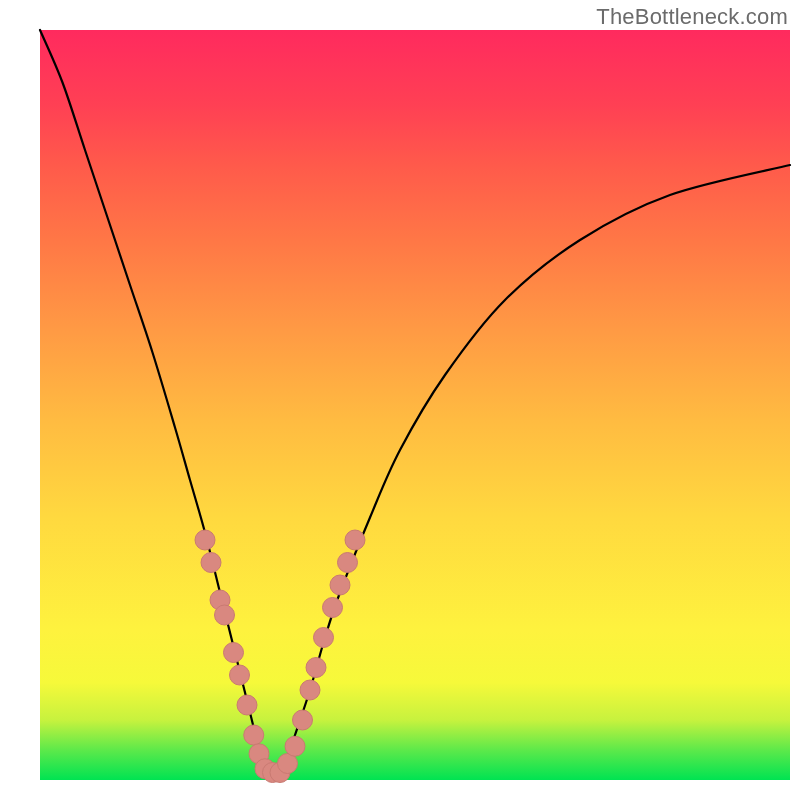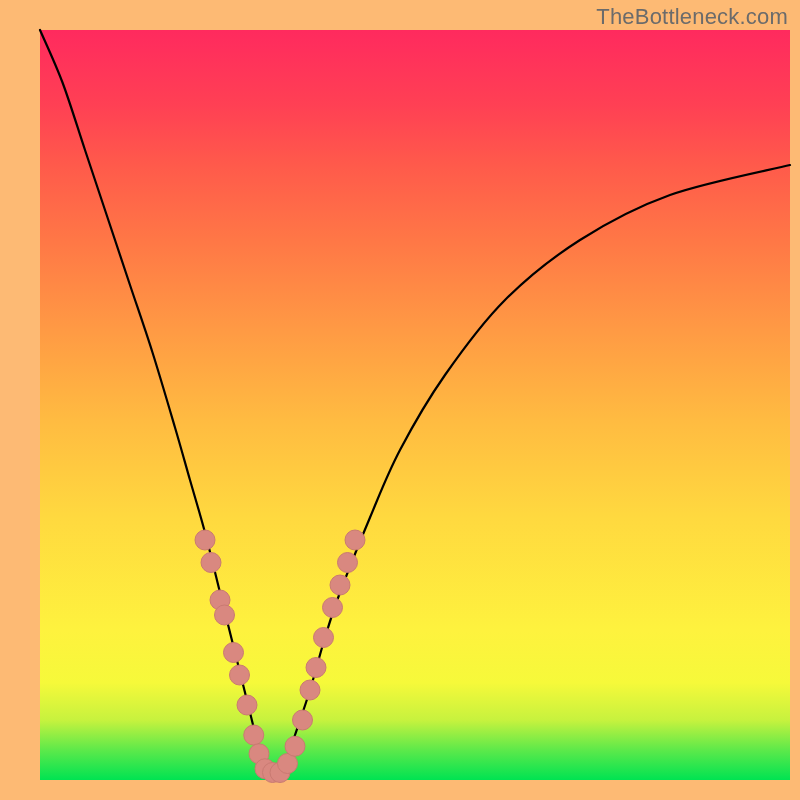--- a/index.html
+++ b/index.html
@@ -8,21 +8,21 @@
     width: 800px;
     height: 800px;
     overflow: hidden;
     background: #000;
     font-family: Arial, Helvetica, sans-serif;
   }
   .frame {
     position: relative;
     width: 800px;
     height: 800px;
-    background: #fdba74;
+    background: #ffffff;
   }
   .plot-area {
     position: absolute;
     left: 40px;
     top: 30px;
     width: 750px;
     height: 750px;
     
     background: linear-gradient(
       to top,

